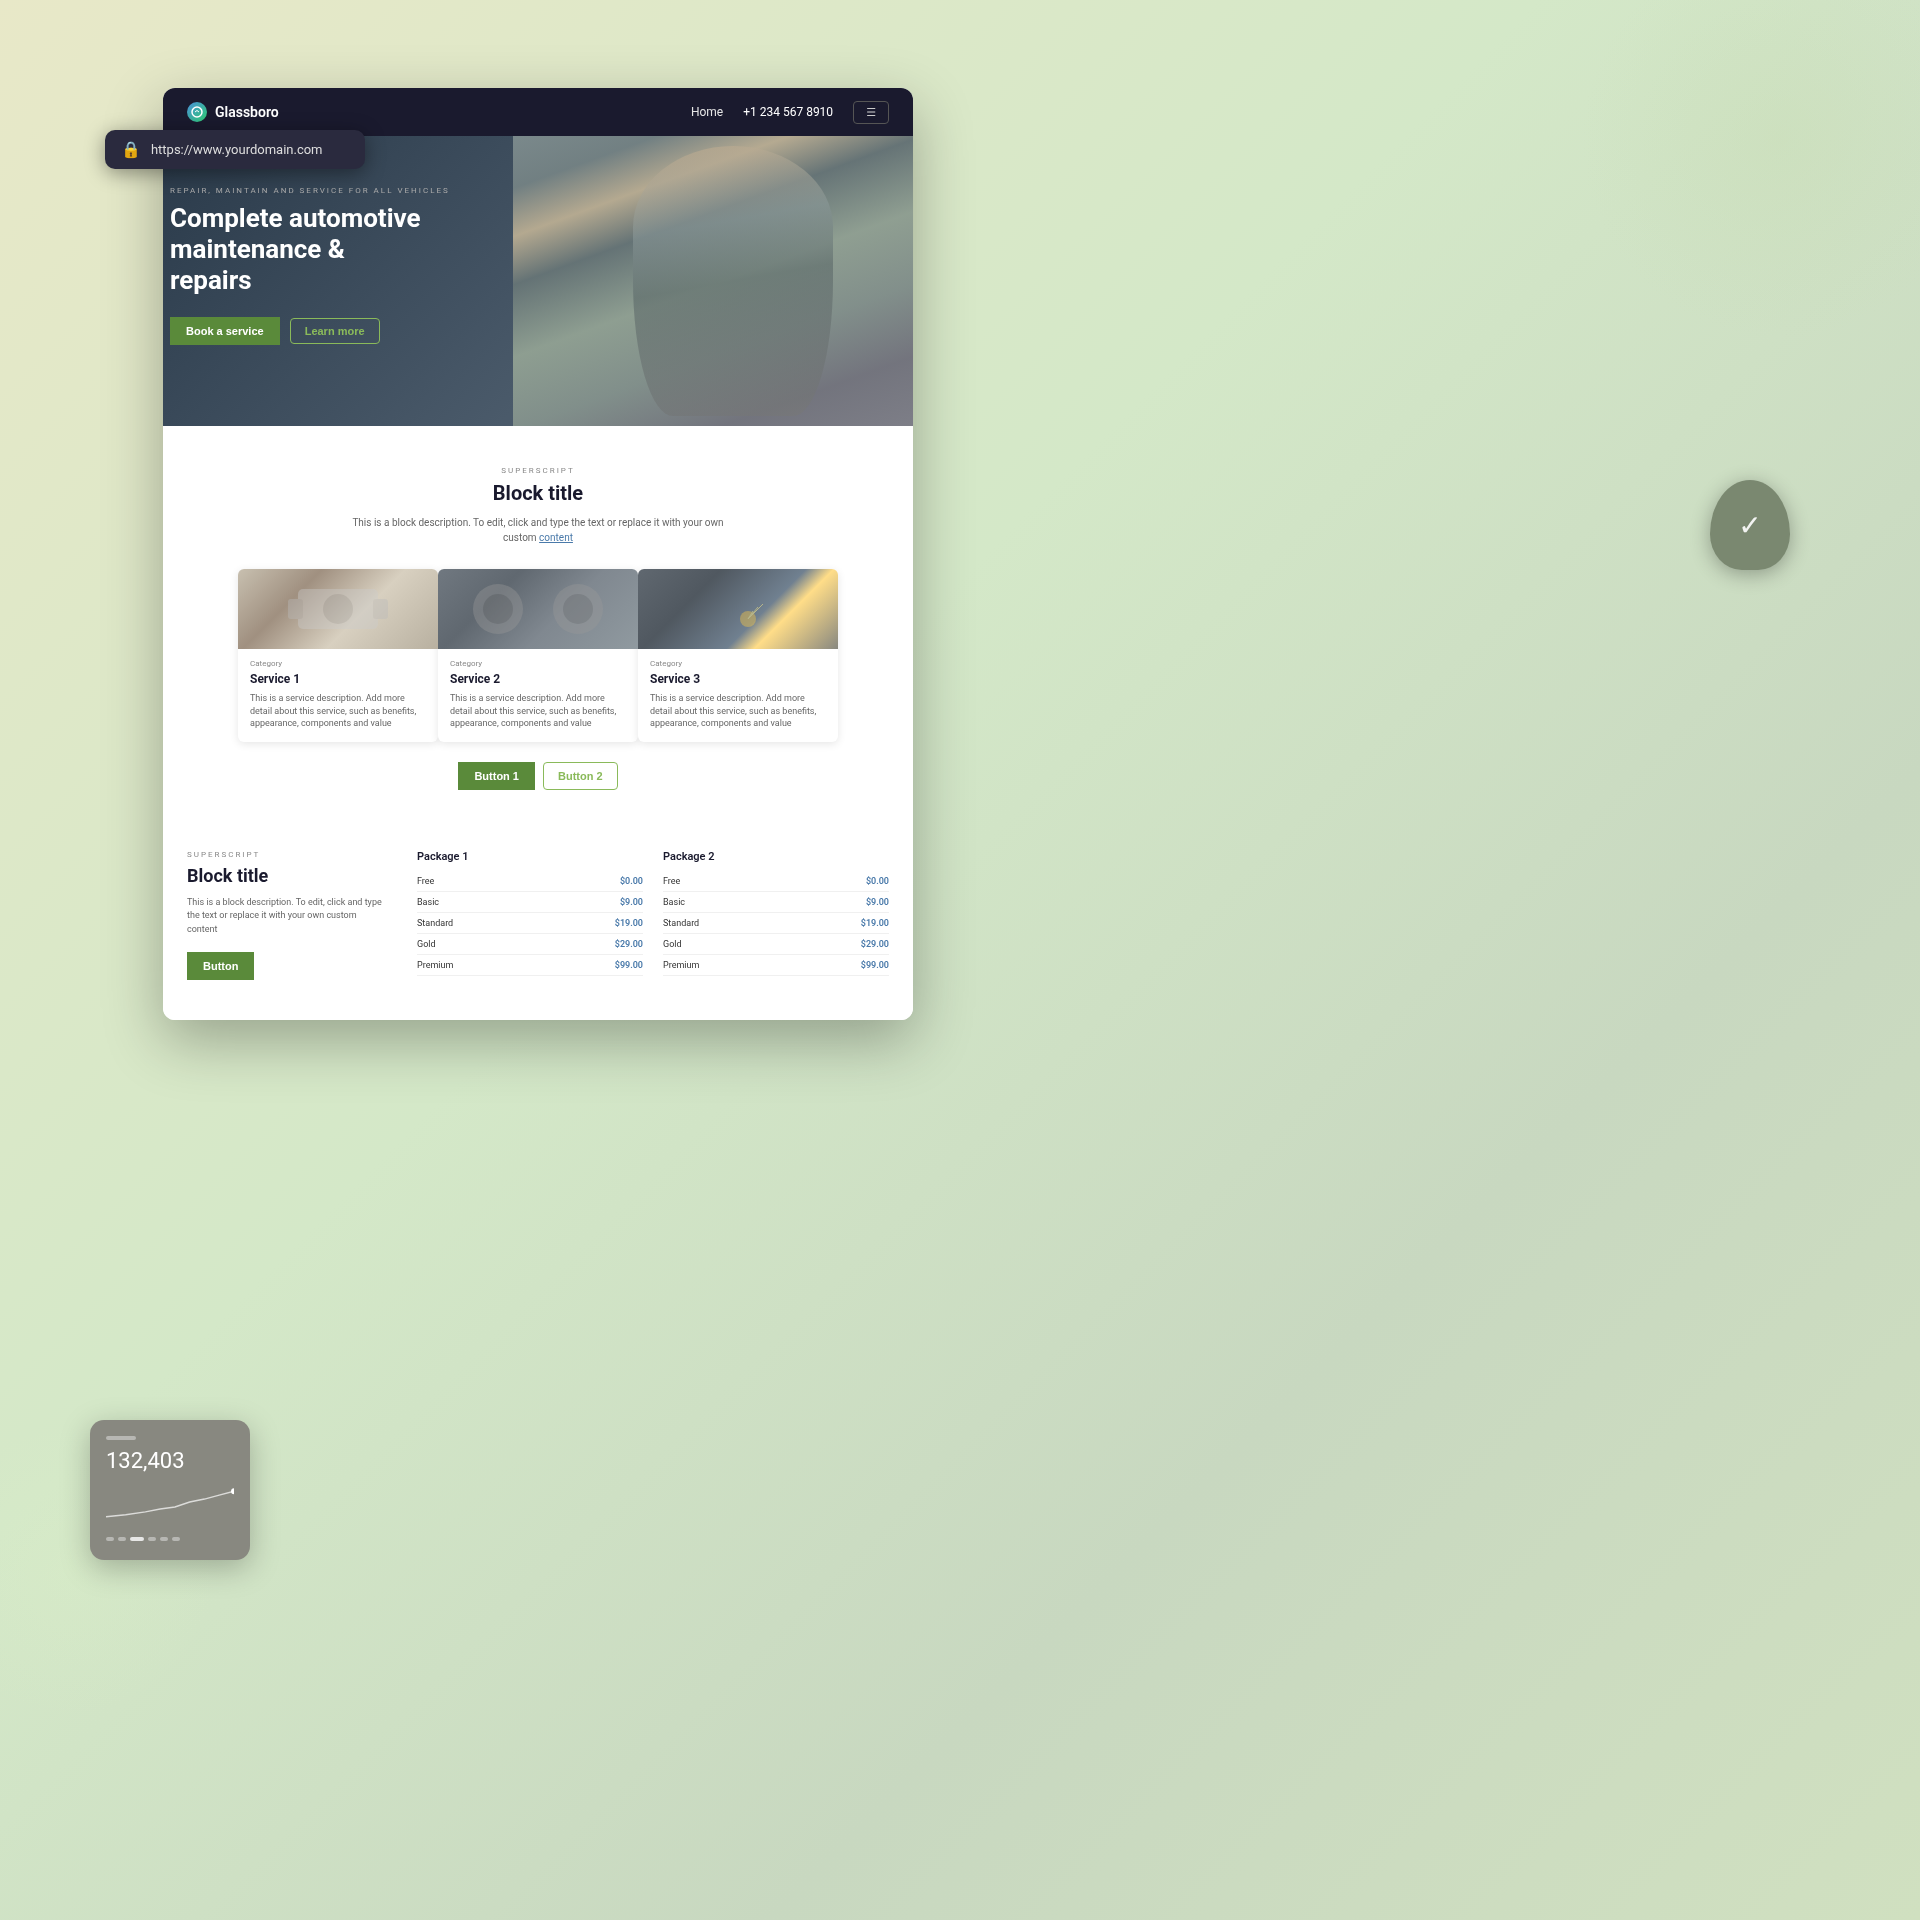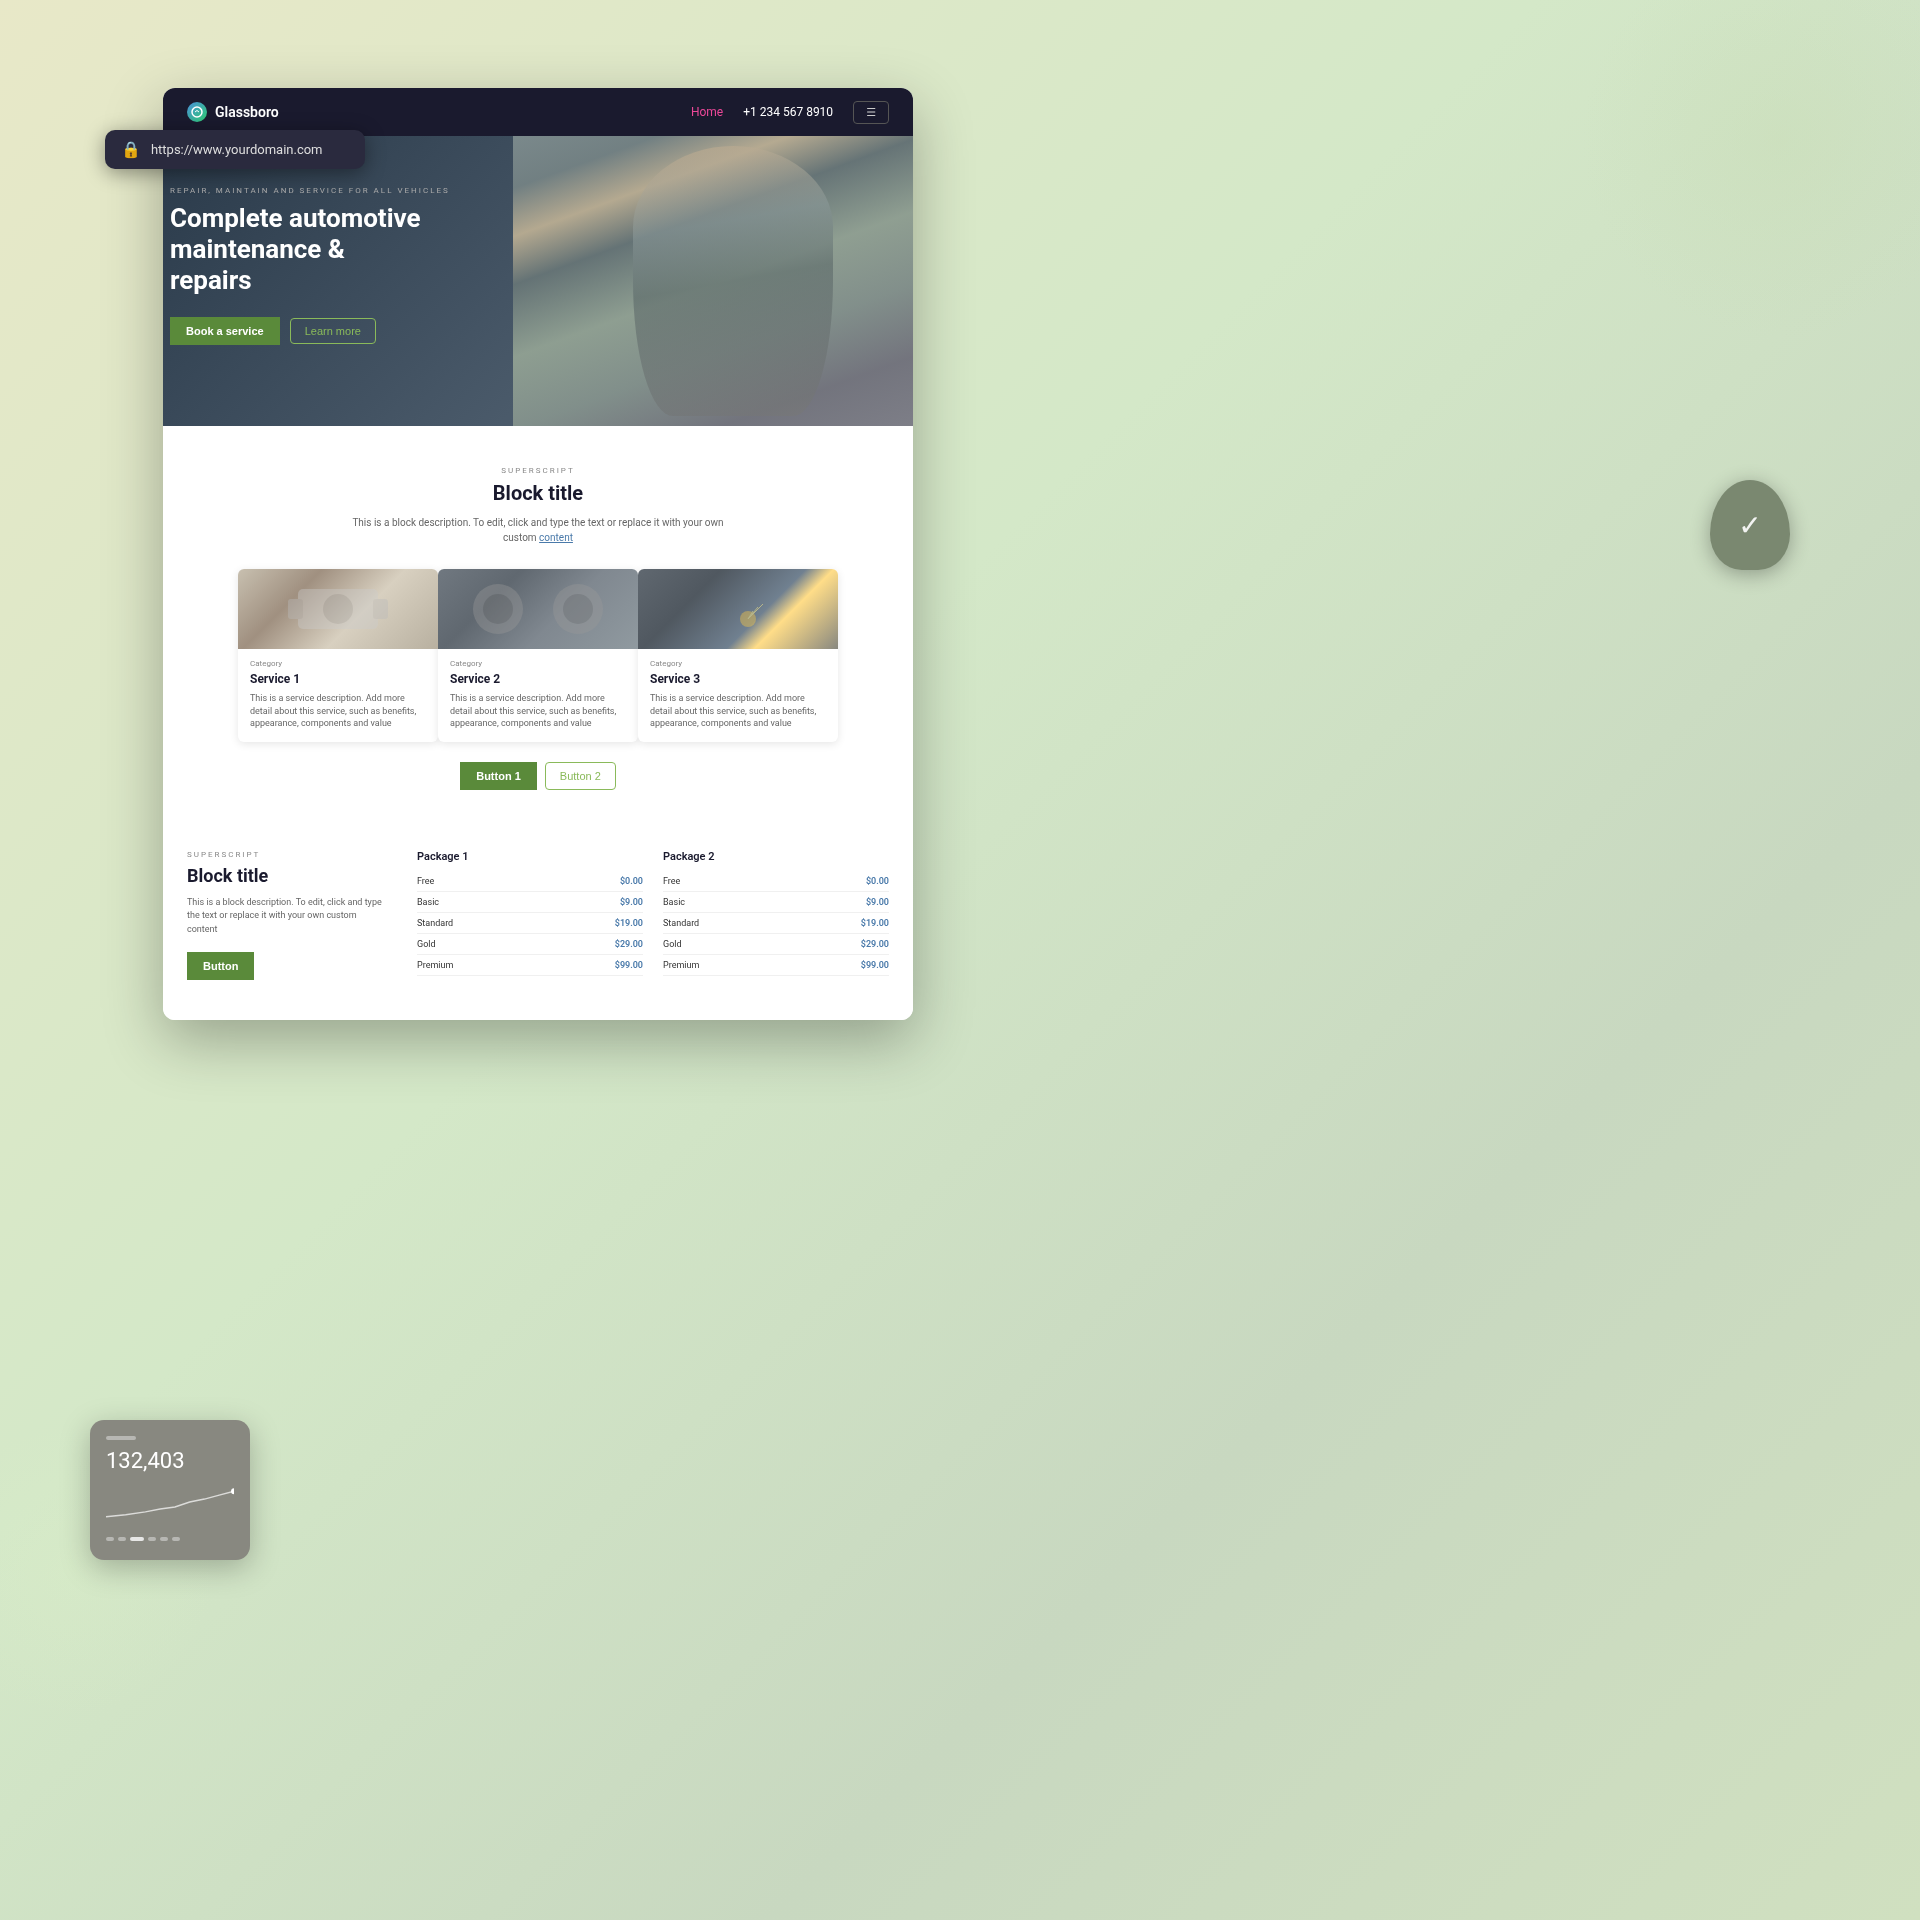--- a/index.html
+++ b/index.html
@@ -51,21 +51,21 @@
       justify-content: center;
       font-size: 10px;
       color: white;
     }
     .nav-links {
       display: flex;
       align-items: center;
       gap: 20px;
     }
     .nav-link {
-      color: #ec4899;
+      color: #e5e5e5;
       font-size: 12px;
       text-decoration: none;
     }
     .nav-phone {
       color: #fff;
       font-size: 12px;
     }
     .nav-btn {
       background: transparent;
       border: 1px solid #555;
@@ -124,21 +124,21 @@
       font-weight: 600;
       cursor: pointer;
     }
     .btn-outline {
       background: transparent;
       color: #8aba5a;
       border: 1.5px solid #8aba5a;
       padding: 6px 14px;
       border-radius: 4px;
       font-size: 11px;
-      font-weight: 400;
+      font-weight: 700;
       cursor: pointer;
     }
 
     
     .services-section {
       background: #fff;
       padding: 40px 24px 30px;
       text-align: center;
     }
     .section-superscript {

